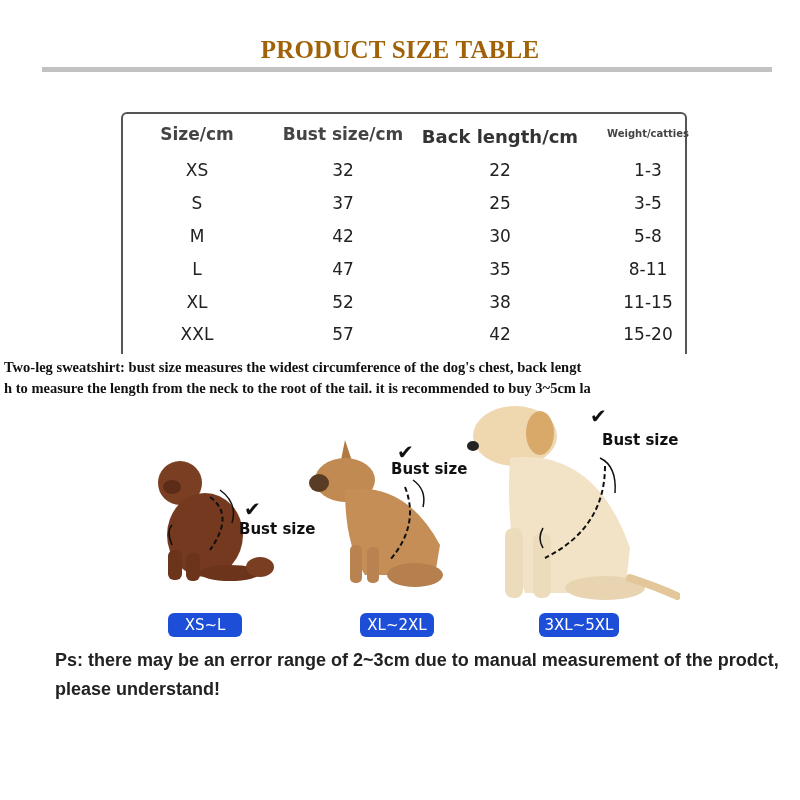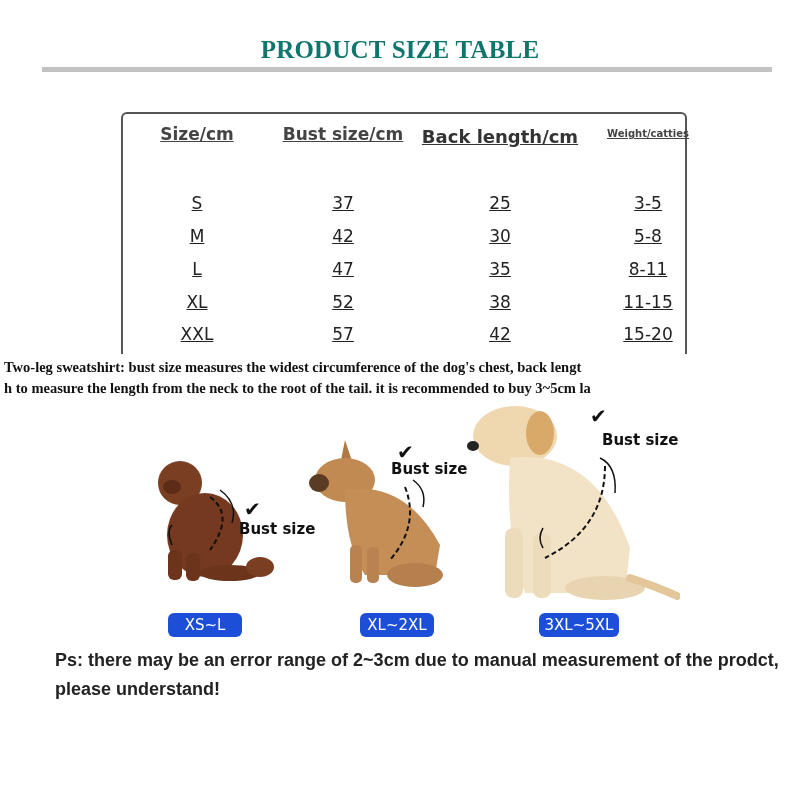--- a/index.html
+++ b/index.html
@@ -1,23 +1,23 @@
 <!DOCTYPE html>
 <html><head>
   <meta charset="utf-8">
   <style>
     html, body { margin: 0; padding: 0; background: #ffffff; }
     body { width: 800px; height: 800px; position: relative; overflow: hidden; font-family: "DejaVu Sans", sans-serif; color: #1a1a1a; }
 
-    .title { position: absolute; top: 36px; left: 0; width: 800px; text-align: center; font-family: "Liberation Serif", serif; font-weight: bold; font-size: 25px; letter-spacing: 0.2px; color: #0f766e; }
+    .title { position: absolute; top: 36px; left: 0; width: 800px; text-align: center; font-family: "Liberation Serif", serif; font-weight: bold; font-size: 25px; letter-spacing: 0.2px; color: #a16207; }
     .title-rule { position: absolute; top: 67px; left: 42px; width: 730px; height: 5px; background: #c2c2c2; }
 
     .size-table { position: absolute; top: 112px; left: 121px; width: 562px; height: 240px; border: 2px solid #555; border-bottom: none; border-radius: 6px 6px 0 0; }
     .tbl-row { position: absolute; left: 0; width: 100%; height: 30px; }
-    .tbl-cell { position: absolute; transform: translateX(-50%); white-space: nowrap; font-size: 17px; color: #222; font-family: "DejaVu Sans", sans-serif; text-decoration: underline; }
+    .tbl-cell { position: absolute; transform: translateX(-50%); white-space: nowrap; font-size: 17px; color: #222; font-family: "DejaVu Sans", sans-serif; }
     .tbl-head .tbl-cell { font-weight: bold; color: #444; font-size: 17px; }
     .tbl-head .c4 { font-size: 10px; }
     .c1 { left: 74px; } .c2 { left: 220px; } .c3 { left: 377px; } .c4 { left: 525px; }
 
     .desc { position: absolute; top: 357px; left: 4px; width: 790px; font-family: Liberation Serif, serif; font-weight: bold; font-size: 14.5px; line-height: 21px; color: #111; }
     .desc .l3 { display: block; text-align: center; padding-right: 30px; }
 
     .dog { position: absolute; }
     .label-bust { position: absolute; font-family: "DejaVu Sans", sans-serif; font-weight: bold; font-size: 15px; color: #111; }
     .check { position: absolute; font-size: 20px; font-weight: bold; color: #111; }
@@ -31,20 +31,26 @@
 
 <div class="title">PRODUCT SIZE TABLE</div>
 <div class="title-rule"></div>
 
 <div class="size-table">
   <div class="tbl-row tbl-head" style="top:10px;">
     <span class="tbl-cell c1">Size/cm</span>
     <span class="tbl-cell c2">Bust size/cm</span>
     <span class="tbl-cell c3" style="font-size:18px;color:#333;top:2px;">Back length/cm</span>
     <span class="tbl-cell c4" style="top:4px;">Weight/catties</span>
+  </div>
+  <div class="tbl-row" style="top:46px;">
+    <span class="tbl-cell c1">XS</span>
+    <span class="tbl-cell c2">32</span>
+    <span class="tbl-cell c3">22</span>
+    <span class="tbl-cell c4">1-3</span>
   </div>
   <div class="tbl-row" style="top:79px;">
     <span class="tbl-cell c1">S</span>
     <span class="tbl-cell c2">37</span>
     <span class="tbl-cell c3">25</span>
     <span class="tbl-cell c4">3-5</span>
   </div>
   <div class="tbl-row" style="top:112px;">
     <span class="tbl-cell c1">M</span>
     <span class="tbl-cell c2">42</span>

